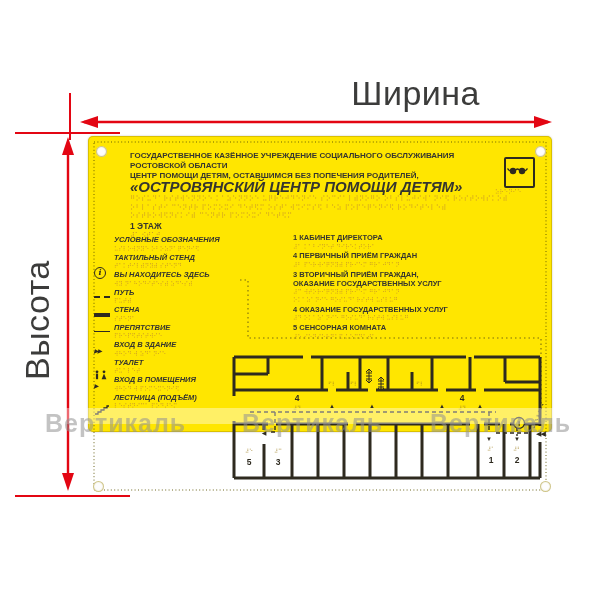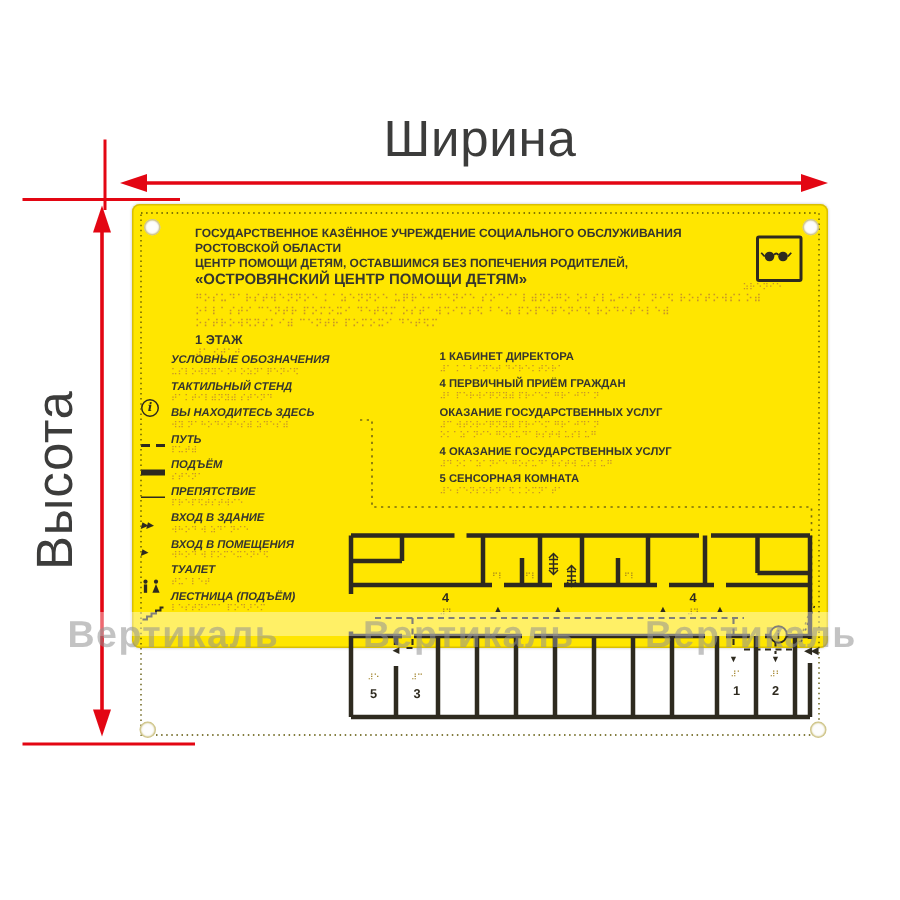--- a/index.html
+++ b/index.html
@@ -1,31 +1,31 @@
 <!DOCTYPE html>
 <html><head>
 <meta charset="utf-8">
 <style>
   html,body{margin:0;padding:0;background:#fff;}
   #stage{position:relative;width:600px;height:600px;background:#ffffff;overflow:hidden;
          font-family:"Liberation Sans",sans-serif;color:#3c3c3b;}
   
   .dim-label{position:absolute;font-size:34px;color:#3c3c3b;letter-spacing:.5px;}
-  #width-label{left:160px;top:74px;width:320px;text-align:center;}
+  #width-label{left:160px;top:74px;width:320px;text-align:right;}
   #height-label{left:-22px;top:302px;width:118px;height:38px;text-align:center;
                 transform:rotate(-90deg);transform-origin:center;}
   
   #panel{position:absolute;left:88px;top:136px;width:464px;height:296px;
          background:#ffe600;border-radius:5px;
          box-shadow:inset 0 0 0 1px rgba(150,120,0,.35), 0 0 2px rgba(0,0,0,.25);}
   .t{position:absolute;white-space:nowrap;}
   .braille{font-family:"DejaVu Sans",sans-serif;color:#c28d2e;opacity:.92;}
   
   #title-block{left:42px;top:15px;font-weight:bold;font-size:8px;line-height:10px;color:#35352f;}
-  #title-block .big{font-size:10px;line-height:11px;}
+  #title-block .big{font-size:15px;line-height:11px;font-style:italic;}
   #title-braille{left:42px;top:59px;font-size:7px;line-height:8.6px;letter-spacing:.4px;}
   #floor-label{left:42px;top:85px;font-weight:bold;font-size:8.5px;color:#35352f;text-align:right;}
   #floor-braille{left:42px;top:95px;font-size:6.5px;}
   
   #blind-icon{position:absolute;left:416px;top:21px;width:27px;height:27px;
               border:2px solid #2e2a1f;border-radius:2px;}
   #blind-braille{left:407px;top:52px;font-size:6px;}
   
   #legend{left:26px;top:100px;width:168px;font-style:italic;}
   .lg-head{font-weight:bold;font-size:7.5px;line-height:8.5px;color:#35352f;}
@@ -108,73 +108,74 @@
         <span class="lg-icon">
             <span class="icon-line" style="border-top:2px dashed #2e2a1f;"></span>
           </span>
         <div class="lg-label">ПУТЬ</div>
         <div class="lg-braille braille">⠏⠥⠞⠾</div>
       </div>
       <div class="lg-item">
         <span class="lg-icon">
             <span class="icon-line" style="border-top:4px solid #2e2a1f;"></span>
           </span>
-        <div class="lg-label">ПОДЪЁМ</div>
+        <div class="lg-label">СТЕНА</div>
         <div class="lg-braille braille">⠎⠞⠑⠝⠁</div>
       </div>
       <div class="lg-item">
         <span class="lg-icon">
             <span class="icon-line" style="border-top:1.5px solid #2e2a1f;"></span>
           </span>
         <div class="lg-label">ПРЕПЯТСТВИЕ</div>
         <div class="lg-braille braille">⠏⠗⠑⠏⠫⠞⠎⠞⠺⠊⠑</div>
       </div>
       <div class="lg-item">
         <span class="lg-icon arrows">▶▶</span>
         <div class="lg-label">ВХОД В ЗДАНИЕ</div>
         <div class="lg-braille braille">⠺⠓⠕⠙ ⠺ ⠵⠙⠁⠝⠊⠑</div>
-      </div>
-      <div class="lg-item">
-        <span class="lg-icon arrows">▶</span>
-        <div class="lg-label">ВХОД В ПОМЕЩЕНИЯ</div>
-        <div class="lg-braille braille">⠺⠓⠕⠙ ⠺ ⠏⠕⠍⠑⠭⠑⠝⠊⠫</div>
       </div>
       <div class="lg-item">
         <span class="lg-icon">
           <svg width="14" height="10" viewBox="0 0 14 10">
             <circle cx="3" cy="1.8" r="1.4" fill="#2e2a1f"></circle>
               <rect x="1.9" y="3.6" width="2.2" height="5.6" fill="#2e2a1f"></rect>
             <circle cx="10" cy="1.8" r="1.4" fill="#2e2a1f"></circle>
               <path d="M10,3.4 L12.4,9.2 H7.6 Z" fill="#2e2a1f"></path>
           </svg>
         </span>
         <div class="lg-label">ТУАЛЕТ</div>
         <div class="lg-braille braille">⠞⠥⠁⠇⠑⠞</div>
       </div>
       <div class="lg-item">
+        <span class="lg-icon arrows">▶</span>
+        <div class="lg-label">ВХОД В ПОМЕЩЕНИЯ</div>
+        <div class="lg-braille braille">⠺⠓⠕⠙ ⠺ ⠏⠕⠍⠑⠭⠑⠝⠊⠫</div>
+      </div>
+      <div class="lg-item">
         <span class="lg-icon">
           <svg width="16" height="10" viewBox="0 0 16 10">
             <path d="M1,9 H4 V7 H7 V5 H10 V3 H13 V1 H15" stroke="#2e2a1f" stroke-width="1.3" fill="none"></path>
           </svg>
         </span>
         <div class="lg-label">ЛЕСТНИЦА (ПОДЪЁМ)</div>
         <div class="lg-braille braille">⠇⠑⠎⠞⠝⠊⠉⠁ ⠏⠕⠙⠜⠑⠍</div>
       </div>
     </div>
 
     <div id="rooms-col" class="t">
       <div class="room-entry">
         <div class="room-label">1 КАБИНЕТ ДИРЕКТОРА</div>
         <div class="room-braille braille">⠼⠁ ⠅⠁⠃⠊⠝⠑⠞ ⠙⠊⠗⠑⠅⠞⠕⠗⠁</div>
       </div>
       <div class="room-entry">
         <div class="room-label">4 ПЕРВИЧНЫЙ ПРИЁМ ГРАЖДАН</div>
         <div class="room-braille braille">⠼⠃ ⠏⠑⠗⠺⠊⠟⠝⠽⠾ ⠏⠗⠊⠑⠍ ⠛⠗⠁⠚⠙⠁⠝</div>
       </div>
       <div class="room-entry">
+        <div class="room-label">3 ВТОРИЧНЫЙ ПРИЁМ ГРАЖДАН,</div>
         <div class="room-label">ОКАЗАНИЕ ГОСУДАРСТВЕННЫХ УСЛУГ</div>
         <div class="room-braille braille">⠼⠉ ⠺⠞⠕⠗⠊⠟⠝⠽⠾ ⠏⠗⠊⠑⠍ ⠛⠗⠁⠚⠙⠁⠝</div>
         <div class="room-braille braille">⠕⠅⠁⠵⠁⠝⠊⠑ ⠛⠕⠎⠥⠙⠁⠗⠎⠞⠺ ⠥⠎⠇⠥⠛</div>
       </div>
       <div class="room-entry">
         <div class="room-label">4 ОКАЗАНИЕ ГОСУДАРСТВЕННЫХ УСЛУГ</div>
         <div class="room-braille braille">⠼⠙ ⠕⠅⠁⠵⠁⠝⠊⠑ ⠛⠕⠎⠥⠙⠁⠗⠎⠞⠺ ⠥⠎⠇⠥⠛</div>
       </div>
       <div class="room-entry">
         <div class="room-label">5 СЕНСОРНАЯ КОМНАТА</div>

